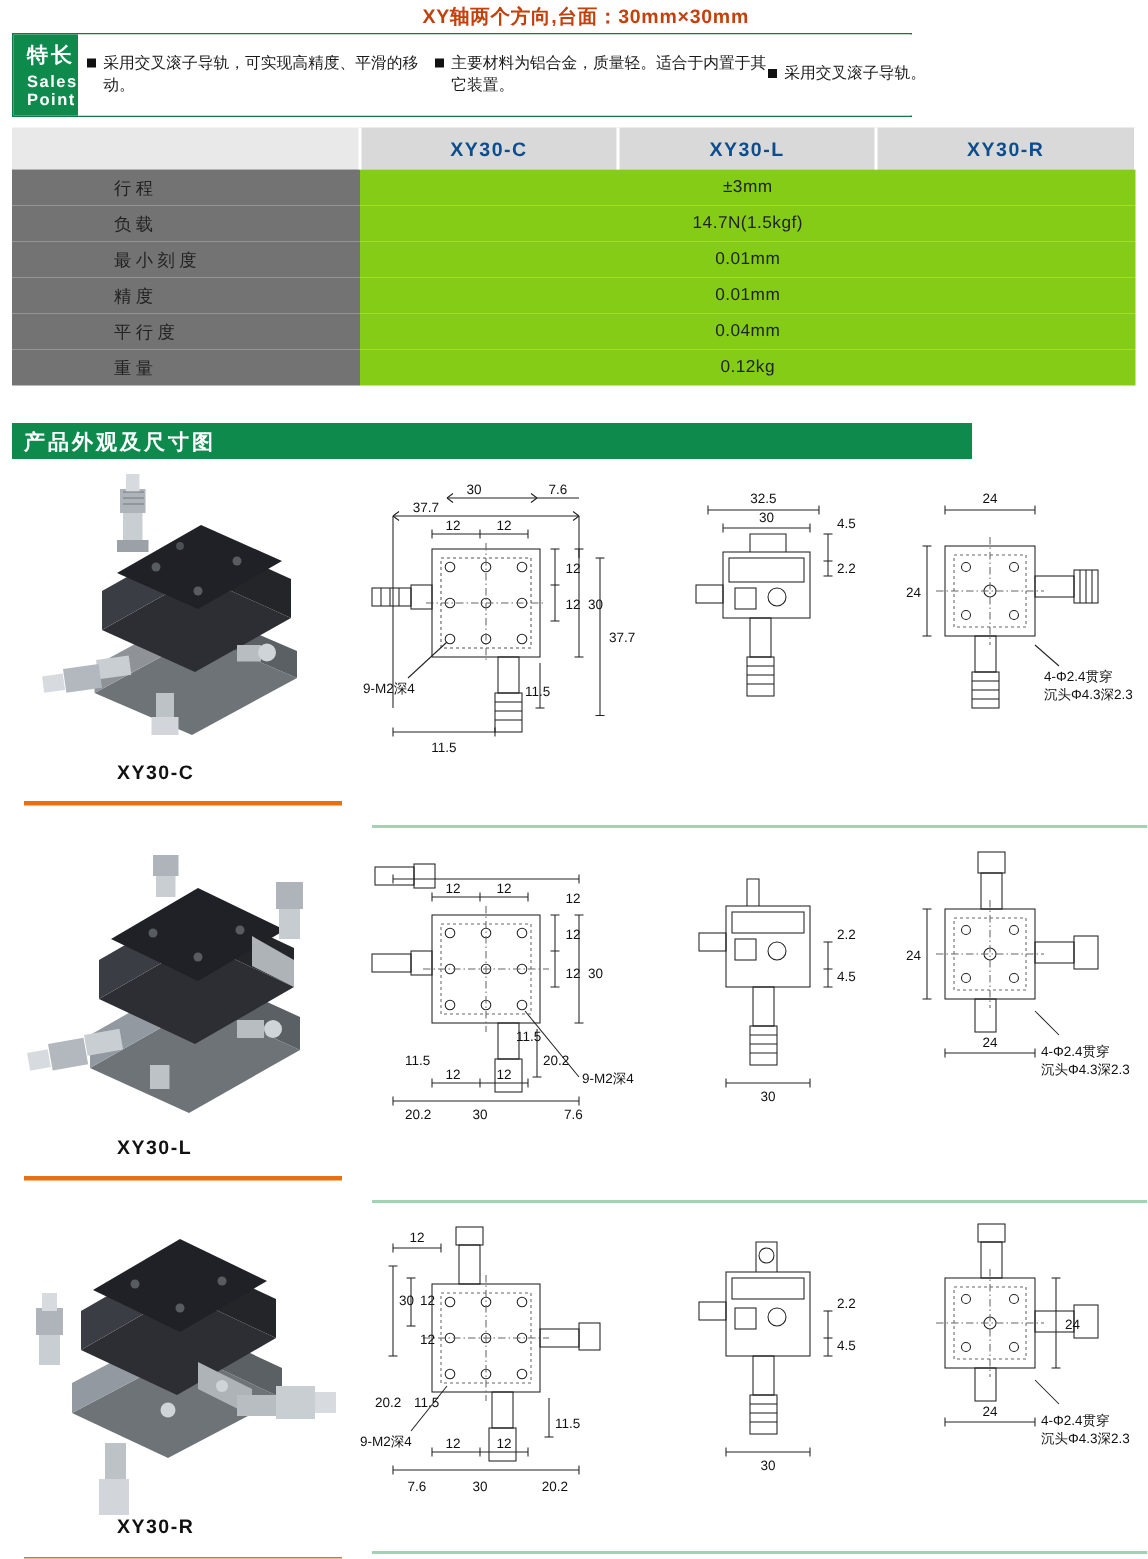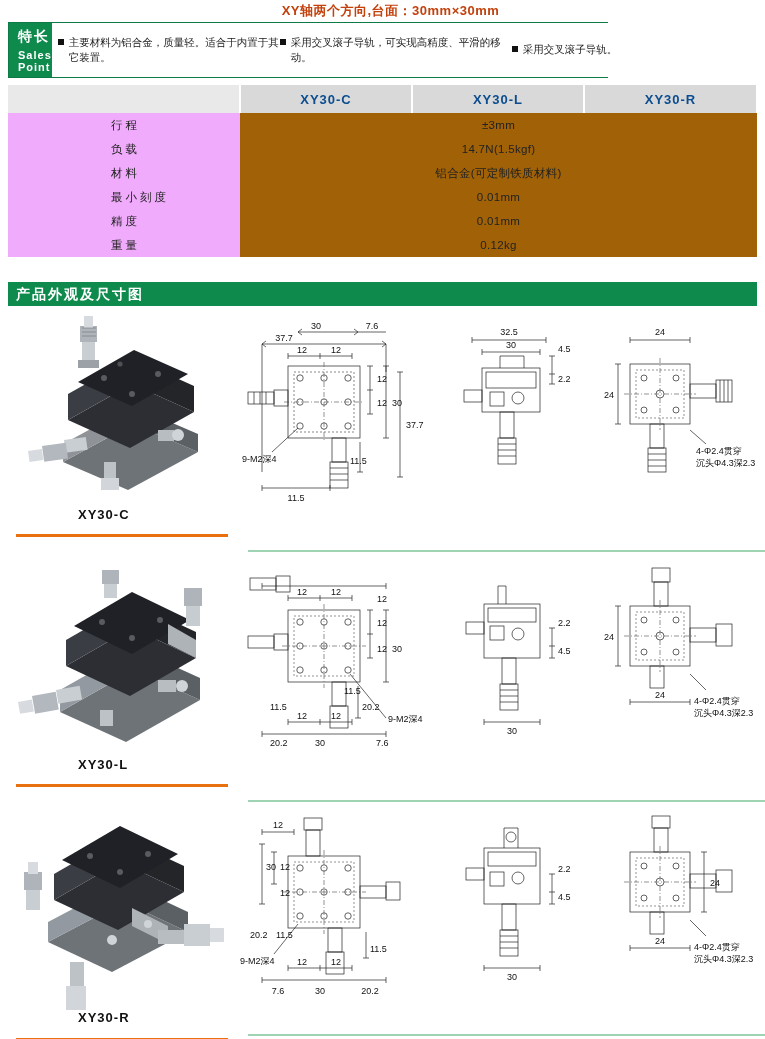--- a/index.html
+++ b/index.html
@@ -56,29 +56,29 @@
   .spec td{border:none;}
   .hdr td{height:26px;}
   .hdr .blank{background:#e9e9e9;}
   .hdr .col{
     background:#d9d9d9;color:#0b4d8f;font-weight:bold;font-size:13px;
     text-align:center;letter-spacing:1px;
     border-left:2px solid #fff;border-right:2px solid #fff;
   }
   .body-row td{height:22px;font-size:11.5px;}
   .lbl{
-    background:#f0abfc;color:#222;padding-left:103px;letter-spacing:3px;
+    background:#737373;color:#222;padding-left:68px;letter-spacing:3px;
   }
   .val{
-    background:#a16207;text-align:center;color:#222;letter-spacing:0.3px;
+    background:#84cc16;text-align:center;color:#222;letter-spacing:0.3px;
   }
 
   
   .sec-title{
-    position:absolute;left:8px;top:282px;width:749px;height:24px;
+    position:absolute;left:8px;top:282px;width:640px;height:24px;
     background:#0e8a4c;color:#fff;font-weight:bold;font-size:14px;
     letter-spacing:2px;line-height:24px;padding-left:8px;box-sizing:border-box;
   }
 
   
   .prow{position:absolute;left:8px;width:749px;}
   .prow.r1{top:312px;height:245px;}
   .prow.r2{top:562px;height:245px;}
   .prow.r3{top:812px;height:245px;}
 
@@ -109,27 +109,27 @@
 <div class="page">
 
   <div class="top-title">XY轴两个方向,台面：30mm×30mm</div>
 
   <div class="sales-band">
     <div class="sales-left">
       <div class="cn">特长</div>
       <div class="en">Sales Point</div>
     </div>
     <div class="sales-right">
+      <div class="sp-item sp-1">
+        <span class="sq"></span>
+        <span>采用交叉滚子导轨，可实现高精度、平滑的移动。</span>
+      </div>
       <div class="sp-item sp-2">
         <span class="sq"></span>
         <span>主要材料为铝合金，质量轻。适合于内置于其它装置。</span>
-      </div>
-      <div class="sp-item sp-1">
-        <span class="sq"></span>
-        <span>采用交叉滚子导轨，可实现高精度、平滑的移动。</span>
       </div>
       <div class="sp-item sp-3">
         <span class="sq"></span>
         <span>采用交叉滚子导轨。</span>
       </div>
     </div>
   </div>
 
   <div class="spec">
     <table>
@@ -148,30 +148,30 @@
       </tr>
       <tr class="body-row">
         <td class="lbl">行程</td>
         <td class="val" colspan="3">±3mm</td>
       </tr>
       <tr class="body-row">
         <td class="lbl">负载</td>
         <td class="val" colspan="3">14.7N(1.5kgf)</td>
       </tr>
       <tr class="body-row">
-        <td class="lbl">材料</td>
-        <td class="val" colspan="3">铝合金(可定制铁质材料)</td>
-      </tr>
-      <tr class="body-row">
         <td class="lbl">最小刻度</td>
         <td class="val" colspan="3">0.01mm</td>
       </tr>
       <tr class="body-row">
         <td class="lbl">精度</td>
         <td class="val" colspan="3">0.01mm</td>
+      </tr>
+      <tr class="body-row">
+        <td class="lbl">平行度</td>
+        <td class="val" colspan="3">0.04mm</td>
       </tr>
       <tr class="body-row">
         <td class="lbl">重量</td>
         <td class="val" colspan="3">0.12kg</td>
       </tr>
     </tbody>
       </table>
   </div>
 
   <div class="sec-title">产品外观及尺寸图</div>

